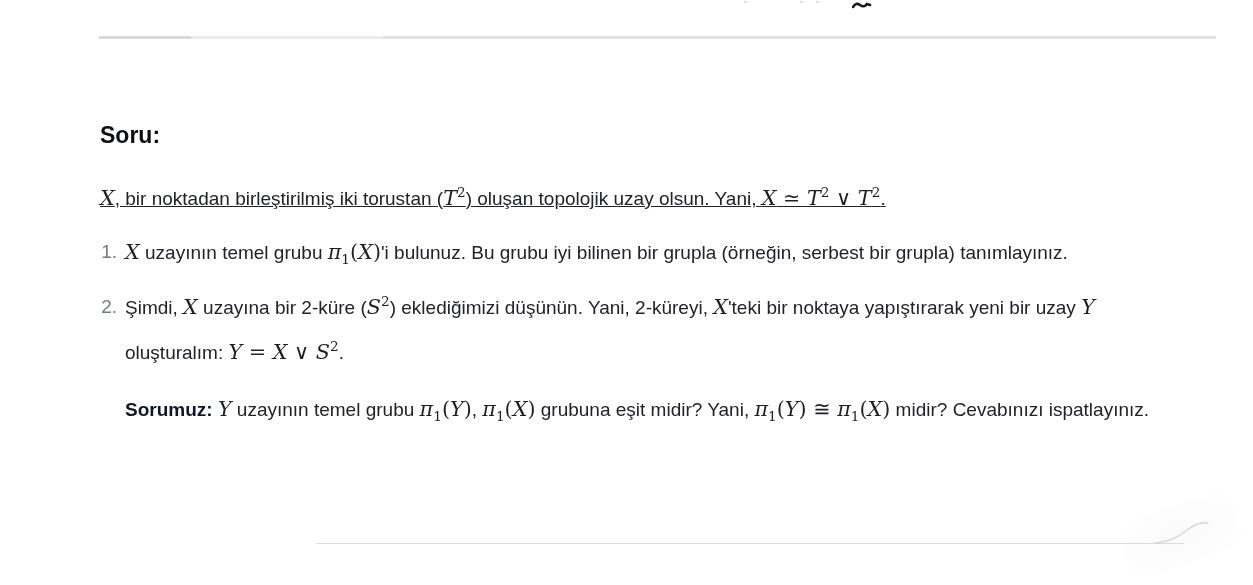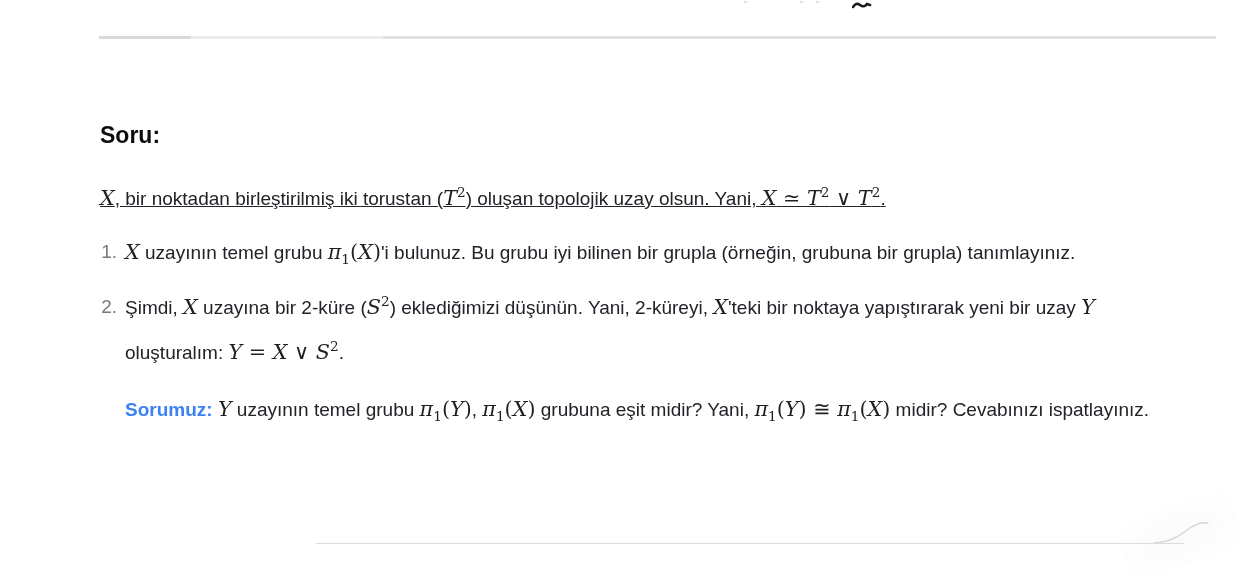--- a/index.html
+++ b/index.html
@@ -30,21 +30,21 @@
   .math .mi,.mi{font-style:italic;}
   .math sup{font-size:0.66em;vertical-align:super;line-height:0;}
   .math sub{font-size:0.66em;vertical-align:sub;line-height:0;}
 
   .qlist{margin:16px 0 0 0;}
   .item{display:flex;align-items:flex-start;margin-top:10px;}
   .item .marker{flex:none;width:17px;text-align:right;color:#747a84;line-height:44px;}
   .item .item-body{margin-left:8px;flex:1;}
   .item .line{line-height:44px;}
   .followup{margin-top:12px;line-height:44px;}
-  .bold{font-weight:700;color:#3b82f6;}
+  .bold{font-weight:700;color:#0f172a;}
 
   
   .divider-bottom{position:absolute;left:316px;top:543px;width:868px;height:1px;background:#dcdcdc;}
   .flourish{position:absolute;left:1152px;top:515px;}
   .flourish-smudge{
     position:absolute;left:1120px;top:505px;width:120px;height:60px;
     background:radial-gradient(ellipse at center, rgba(0,0,0,0.02), rgba(0,0,0,0));
     transform:rotate(-20deg);
   }
 </style>
@@ -68,21 +68,21 @@
 
 <div class="content">
   <h2 class="soru">Soru:</h2>
 
   <p class="para"><span class="math mi">X</span><span>, bir noktadan birleştirilmiş iki torustan (</span><span class="math"><span class="mi">T</span><sup>2</sup></span><span>) oluşan topolojik uzay olsun. Yani, </span><span class="math mi">X</span><span class="math"> ≃ </span><span class="math"><span class="mi">T</span><sup>2</sup></span><span class="math"> ∨ </span><span class="math"><span class="mi">T</span><sup>2</sup></span><span>.</span></p>
 
   <div class="qlist">
     <div class="item">
       <span class="marker">1.</span>
       <div class="item-body">
-        <div class="line"><span class="math mi">X</span><span> uzayının temel grubu </span><span class="math"><span class="mi">π</span><sub>1</sub></span><span class="math">(</span><span class="math mi">X</span><span class="math">)</span><span>'i bulunuz. Bu grubu iyi bilinen bir grupla (örneğin, grubuna bir grupla) tanımlayınız.</span></div>
+        <div class="line"><span class="math mi">X</span><span> uzayının temel grubu </span><span class="math"><span class="mi">π</span><sub>1</sub></span><span class="math">(</span><span class="math mi">X</span><span class="math">)</span><span>'i bulunuz. Bu grubu iyi bilinen bir grupla (örneğin, serbest bir grupla) tanımlayınız.</span></div>
       </div>
     </div>
     <div class="item">
       <span class="marker">2.</span>
       <div class="item-body">
         <div class="line"><span>Şimdi, </span><span class="math mi">X</span><span> uzayına bir 2-küre (</span><span class="math"><span class="mi">S</span><sup>2</sup></span><span>) eklediğimizi düşünün. Yani, 2-küreyi, </span><span class="math mi">X</span><span>'teki bir noktaya yapıştırarak yeni bir uzay </span><span class="math mi">Y</span><span> oluşturalım: </span><span class="math mi">Y</span><span class="math"> = </span><span class="math mi">X</span><span class="math"> ∨ </span><span class="math"><span class="mi">S</span><sup>2</sup></span><span>.</span></div>
         <div class="followup"><span class="bold">Sorumuz: </span><span class="math mi">Y</span><span> uzayının temel grubu </span><span class="math"><span class="mi">π</span><sub>1</sub></span><span class="math">(</span><span class="math mi">Y</span><span class="math">)</span><span>, </span><span class="math"><span class="mi">π</span><sub>1</sub></span><span class="math">(</span><span class="math mi">X</span><span class="math">)</span><span> grubuna eşit midir? Yani, </span><span class="math"><span class="mi">π</span><sub>1</sub></span><span class="math">(</span><span class="math mi">Y</span><span class="math">)</span><span class="math"> ≅ </span><span class="math"><span class="mi">π</span><sub>1</sub></span><span class="math">(</span><span class="math mi">X</span><span class="math">)</span><span> midir? Cevabınızı ispatlayınız.</span></div>
       </div>
     </div>
   </div>

